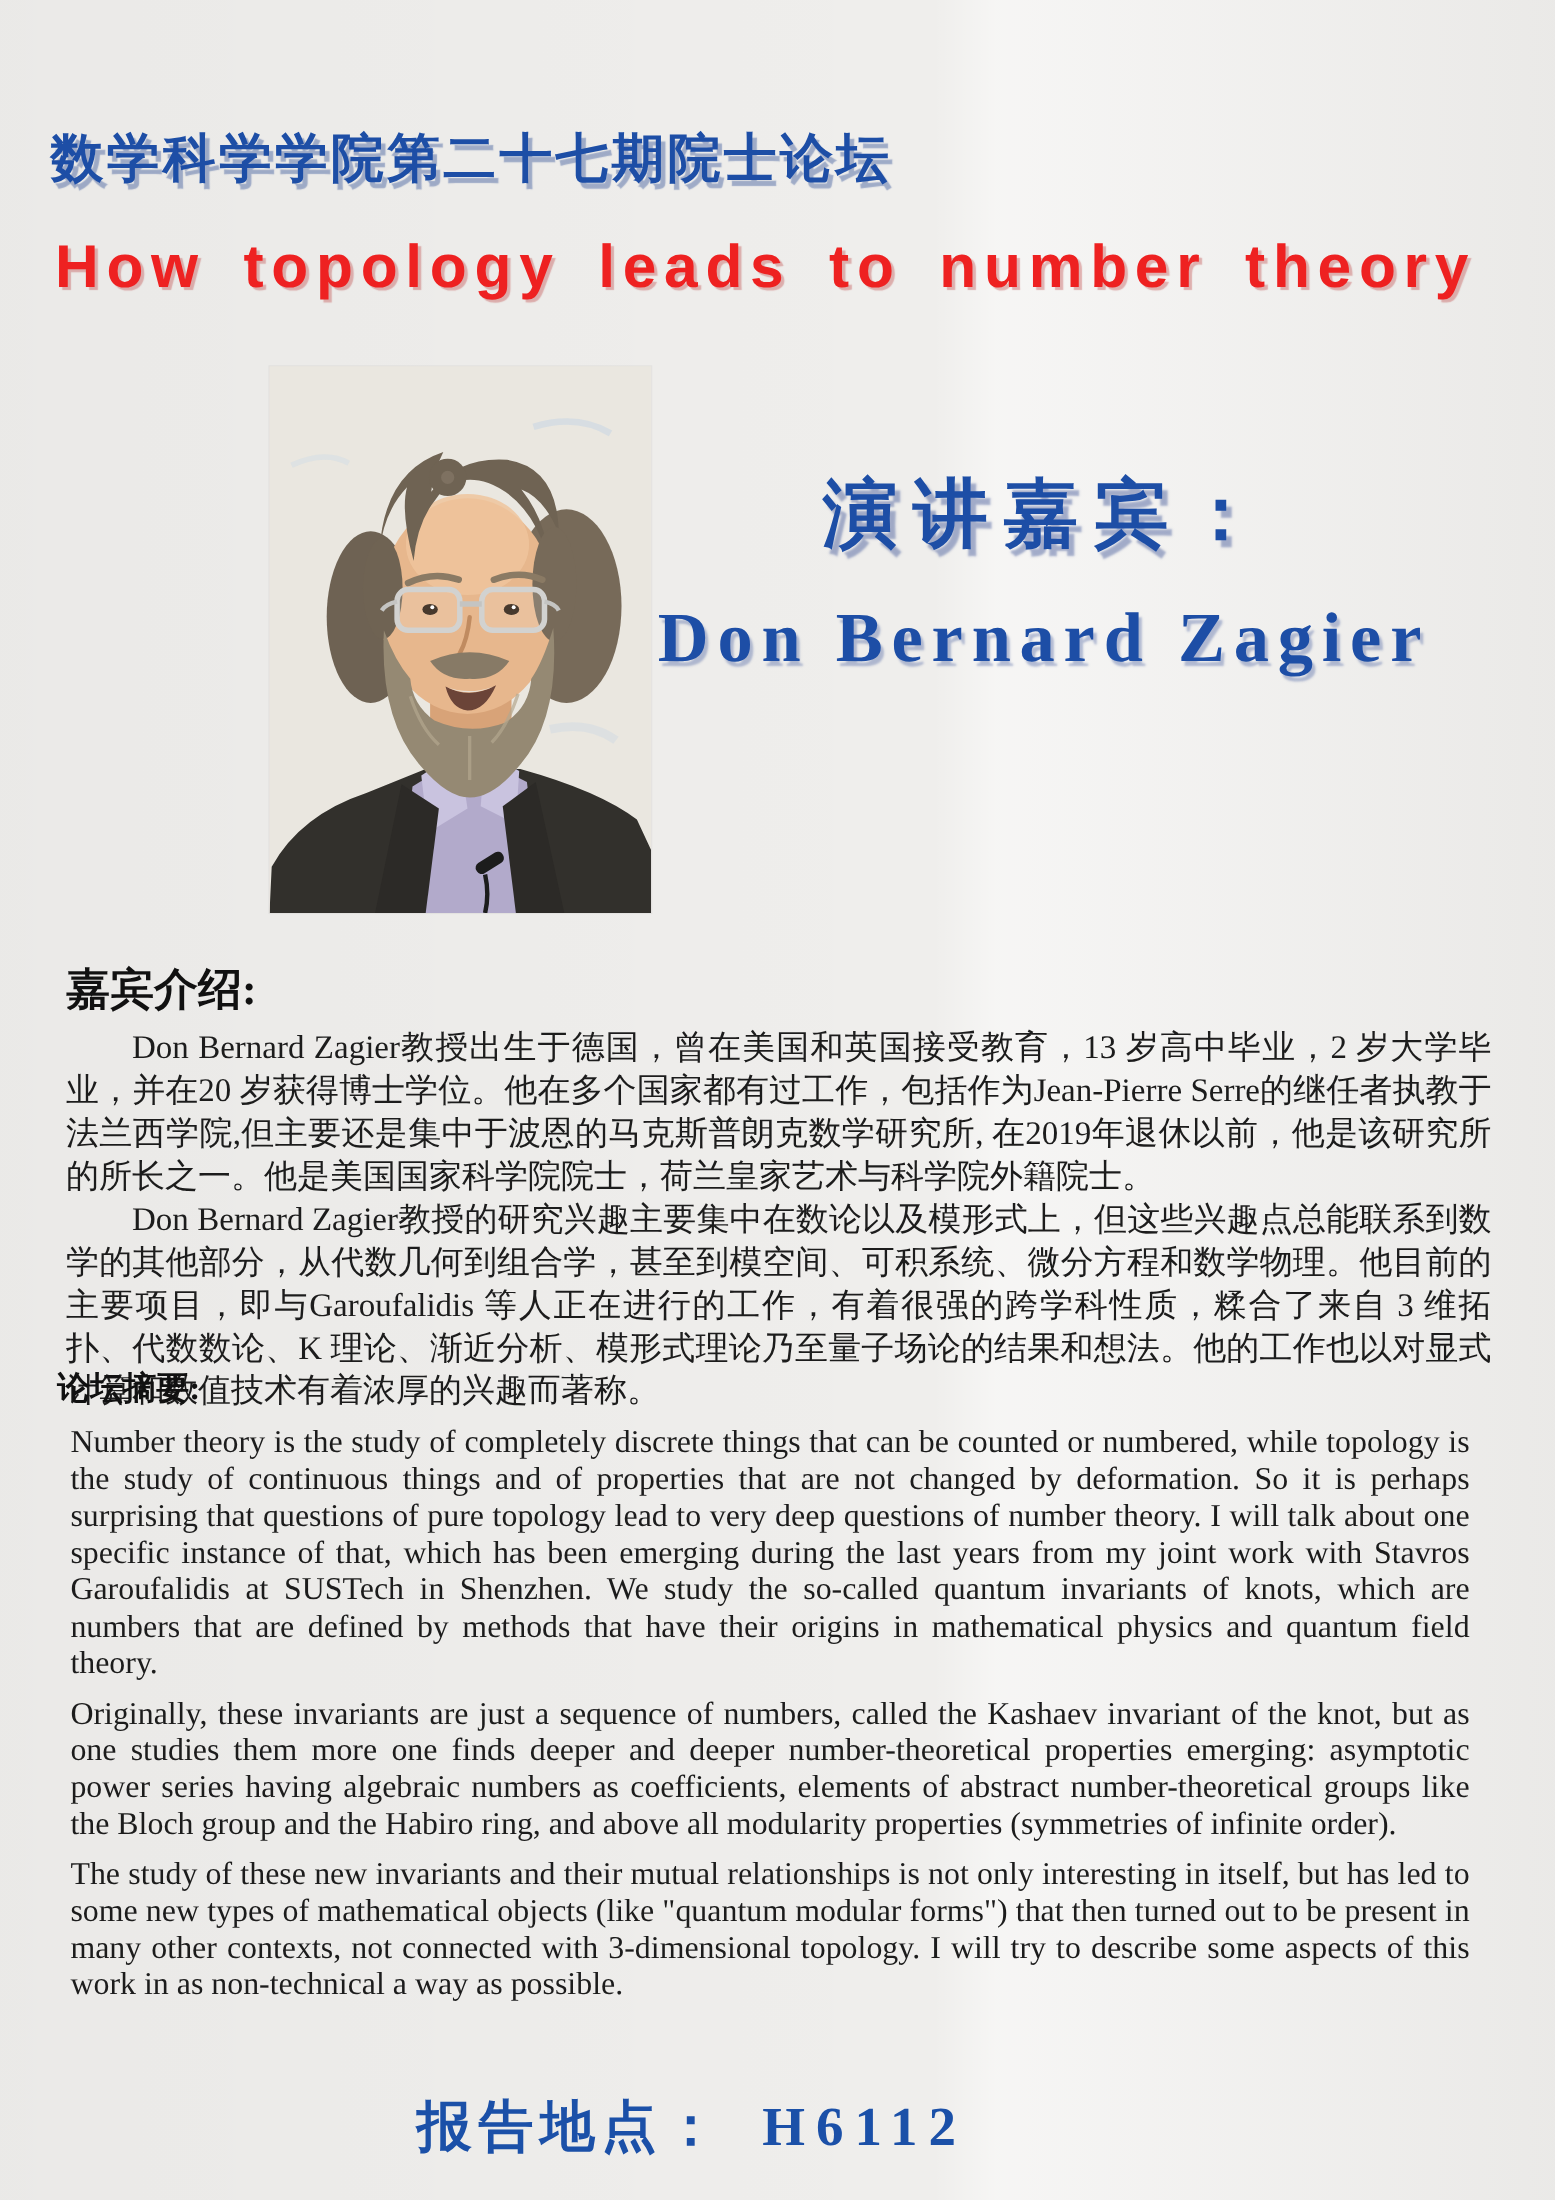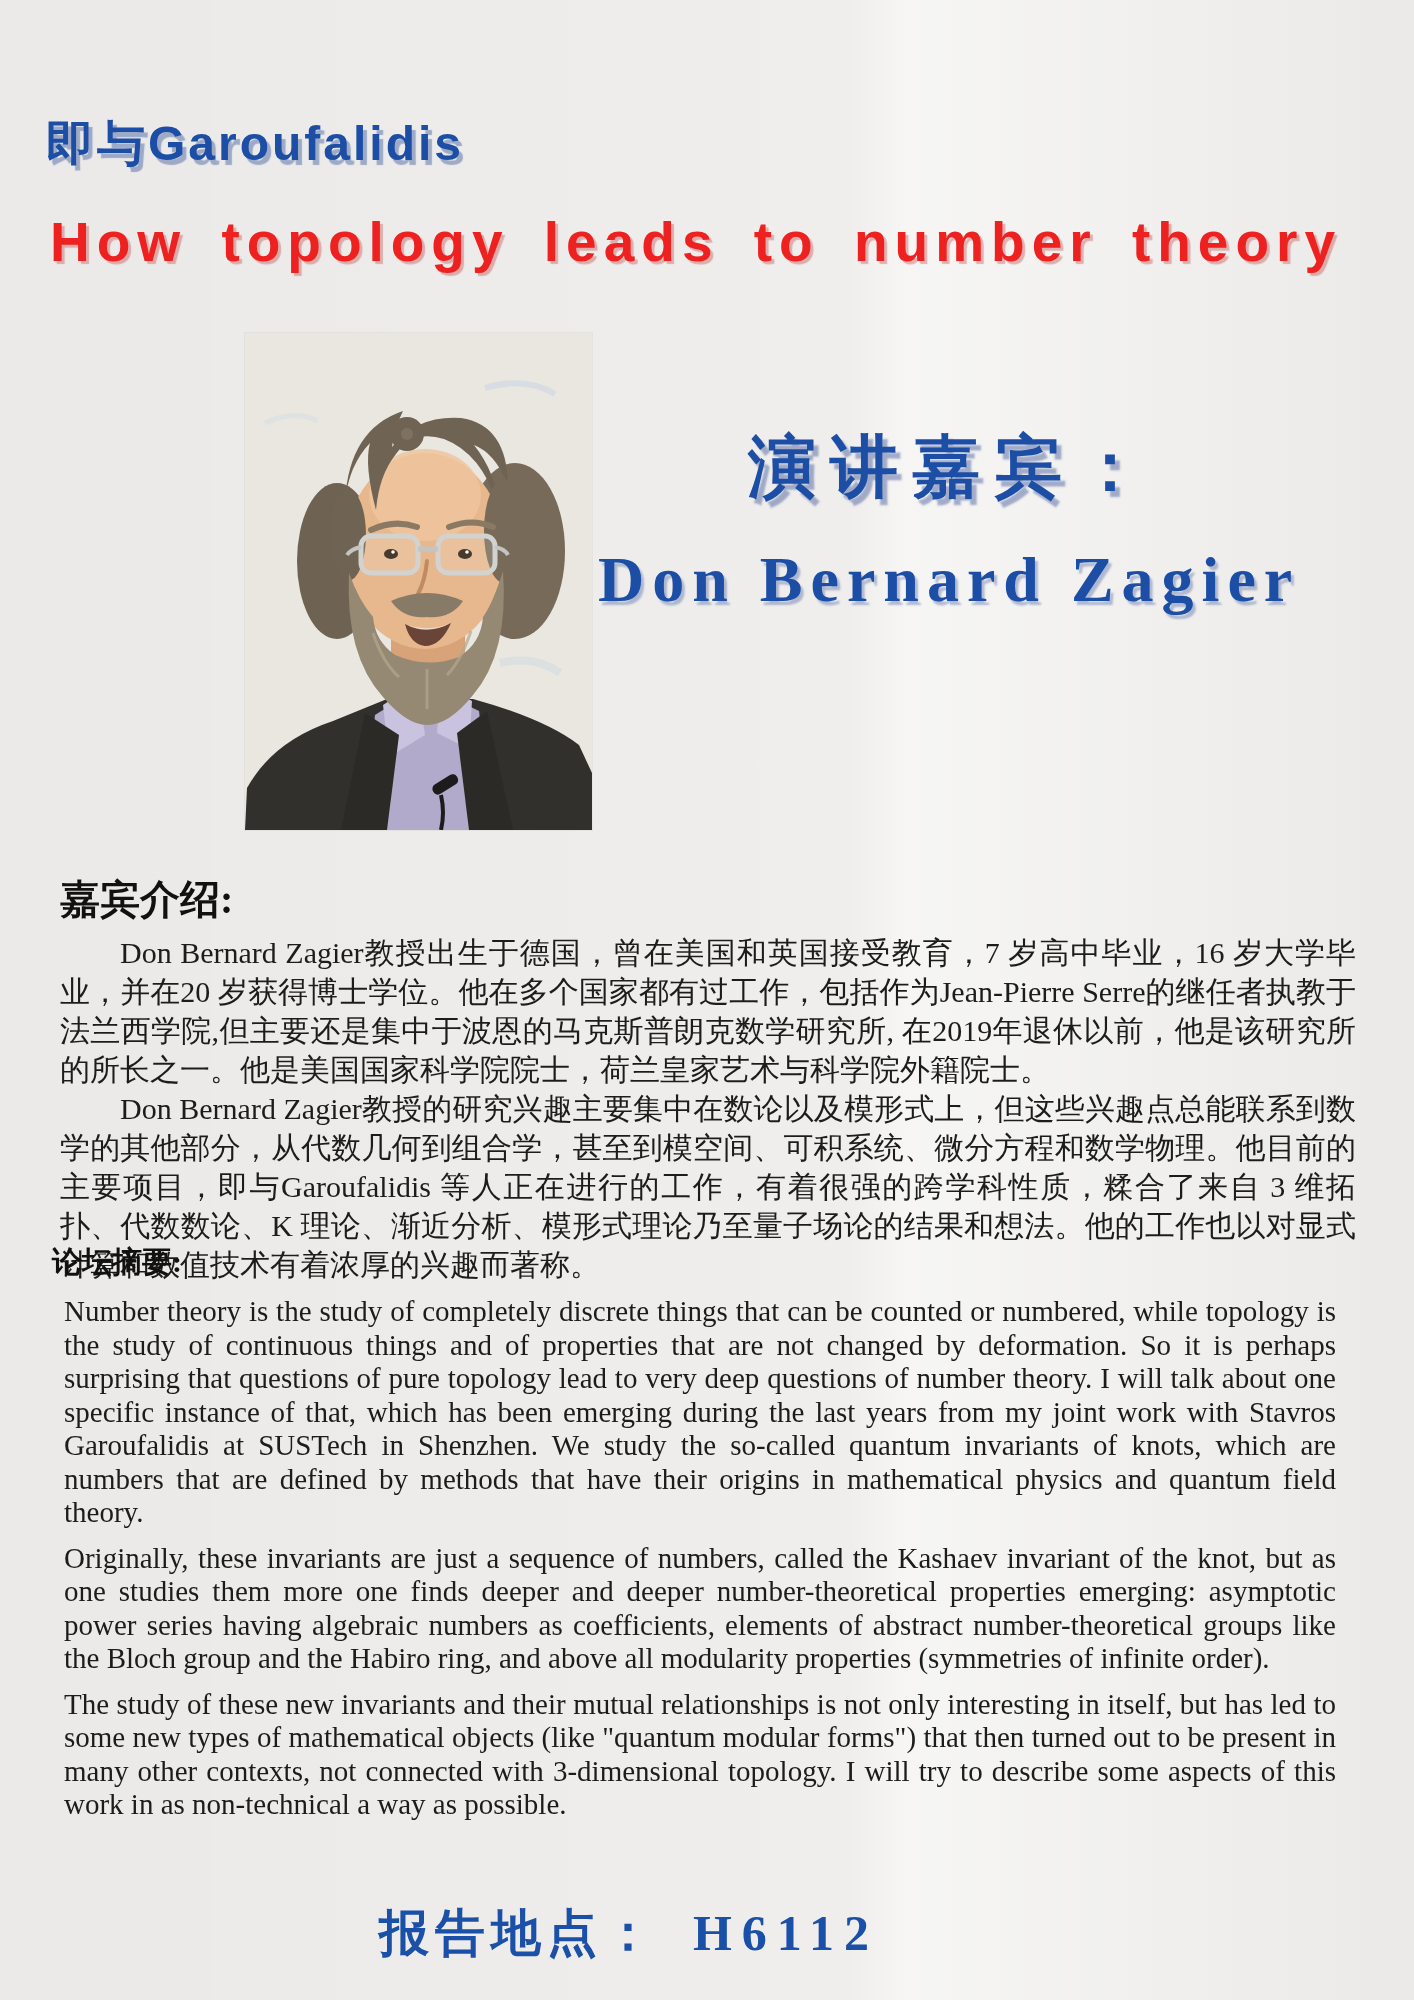--- a/index.html
+++ b/index.html
@@ -86,21 +86,21 @@
     font-weight:bold;font-size:50px;letter-spacing:6px;
     color:#1b50a8;white-space:nowrap;
   }
   .footer-location .loc-value{margin-left:34px;letter-spacing:10px;}
 </style>
 </head>
 <body>
 
 <div class="poster">
 
-  <div class="forum-title">即与Garoufalidis</div>
+  <div class="forum-title">数学科学学院第二十七期院士论坛</div>
 
   <div class="talk-title">How topology leads to number theory</div>
 
   <div class="photo">
 
     <svg viewBox="0 0 347 497" xmlns="http://www.w3.org/2000/svg" aria-hidden="true">
       <rect width="347" height="497" fill="#eae7e0"></rect>
       <path d="M240 55 q40 -12 70 6" stroke="#c7d6e4" stroke-width="6" fill="none" opacity="0.55"></path>
       <path d="M255 330 q35 -8 60 10" stroke="#cbd8e4" stroke-width="8" fill="none" opacity="0.4"></path>
       <path d="M20 90 q30 -14 52 -2" stroke="#d2dde6" stroke-width="5" fill="none" opacity="0.5"></path>
@@ -160,21 +160,21 @@
       </g>
     </svg>
   </div>
 
   <div class="speaker-label">演讲嘉宾：</div>
 
   <div class="speaker-name">Don Bernard Zagier</div>
 
   <div class="bio">
     <h3>嘉宾介绍:</h3>
-    <p>Don Bernard Zagier教授出生于德国，曾在美国和英国接受教育，7 岁高中毕业，16 岁大学毕业，并在20 岁获得博士学位。他在多个国家都有过工作，包括作为Jean-Pierre Serre的继任者执教于法兰西学院,但主要还是集中于波恩的马克斯普朗克数学研究所, 在2019年退休以前，他是该研究所的所长之一。他是美国国家科学院院士，荷兰皇家艺术与科学院外籍院士。</p>
+    <p>Don Bernard Zagier教授出生于德国，曾在美国和英国接受教育，13 岁高中毕业，2 岁大学毕业，并在20 岁获得博士学位。他在多个国家都有过工作，包括作为Jean-Pierre Serre的继任者执教于法兰西学院,但主要还是集中于波恩的马克斯普朗克数学研究所, 在2019年退休以前，他是该研究所的所长之一。他是美国国家科学院院士，荷兰皇家艺术与科学院外籍院士。</p>
     <p>Don Bernard Zagier教授的研究兴趣主要集中在数论以及模形式上，但这些兴趣点总能联系到数学的其他部分，从代数几何到组合学，甚至到模空间、可积系统、微分方程和数学物理。他目前的主要项目，即与Garoufalidis 等人正在进行的工作，有着很强的跨学科性质，糅合了来自 3 维拓扑、代数数论、K 理论、渐近分析、模形式理论乃至量子场论的结果和想法。他的工作也以对显式计算和数值技术有着浓厚的兴趣而著称。</p>
   </div>
 
   <div class="abstract">
     <h3>论坛摘要:</h3>
     <p>Number theory is the study of completely discrete things that can be counted or numbered, while topology is the study of continuous things and of properties that are not changed by deformation.  So it is perhaps surprising that questions of pure topology lead to very deep questions of number theory. I will talk about one specific instance of that, which has been emerging during the last years from my joint work with Stavros Garoufalidis at SUSTech in Shenzhen.  We study the so-called quantum invariants of knots, which are numbers that are defined by methods that have their origins in mathematical physics and quantum field theory.</p>
     <p>Originally, these invariants are just a sequence of numbers, called the Kashaev invariant of the knot, but as one studies them more one finds deeper and deeper number-theoretical properties emerging: asymptotic power series having algebraic numbers as coefficients, elements of abstract number-theoretical groups like the Bloch group and the Habiro ring, and above all modularity properties (symmetries of infinite order).</p>
     <p>The study of these new invariants and their mutual relationships is not only interesting in itself, but has led to some new types of mathematical objects (like "quantum modular forms") that then turned out to be present in many other contexts, not connected with 3-dimensional topology.  I will try to describe some aspects of this work in as non-technical a way as possible.</p>
   </div>
 

